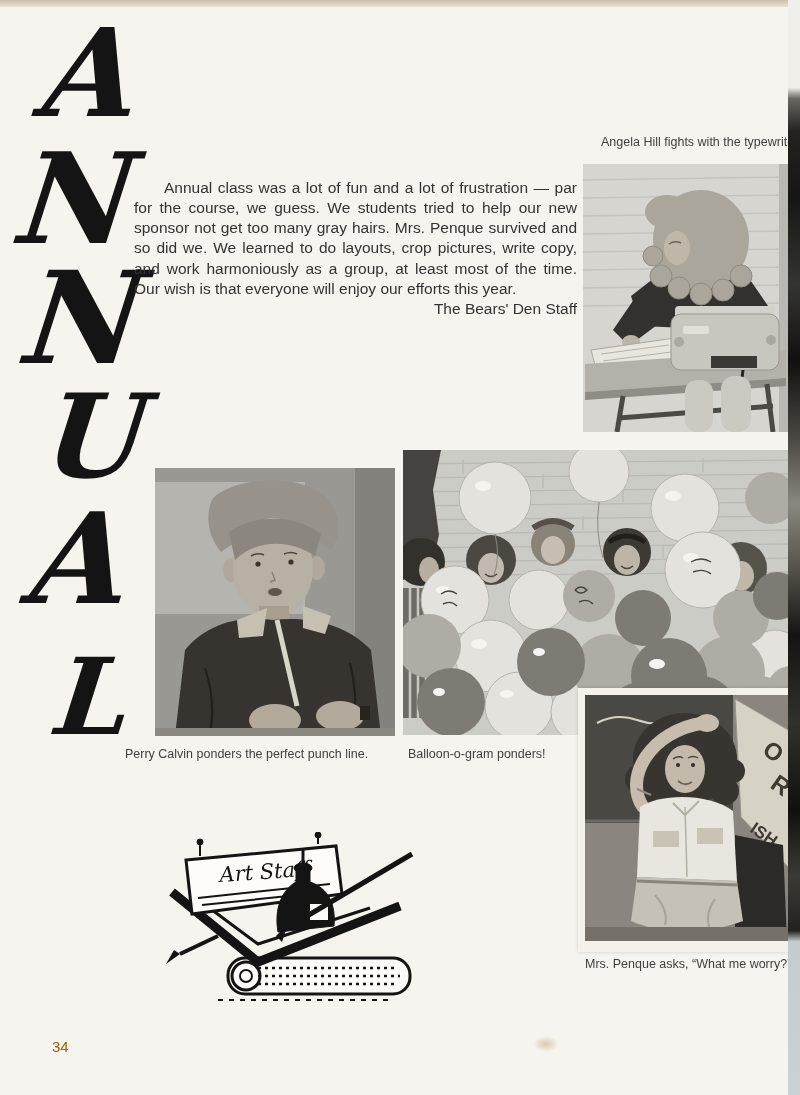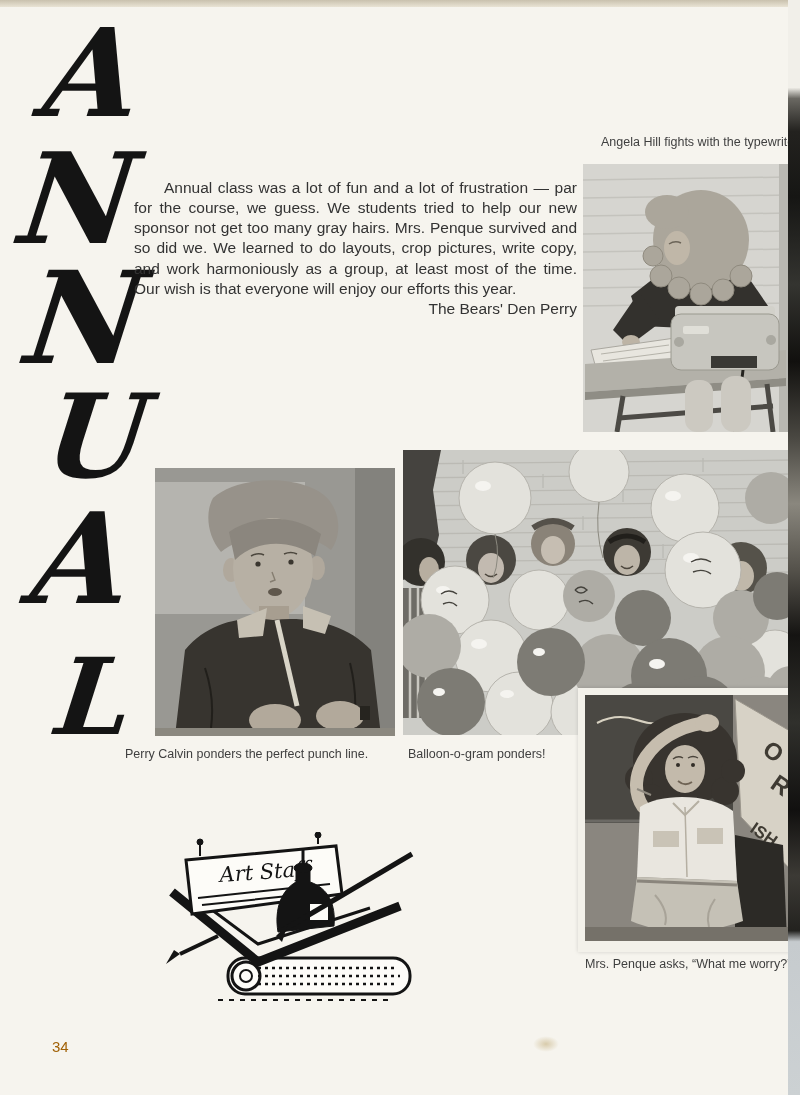--- a/index.html
+++ b/index.html
@@ -60,21 +60,21 @@
     <span class="script-letter" style="left:34px;top:496px;font-size:126px;">A</span>
     <span class="script-letter" style="left:58px;top:644px;font-size:106px;">L</span>
   </div>
 
   <div class="abs caption cap-typewriter">
     <span>Angela Hill fights with the typewriter</span>
   </div>
 
   <div class="abs intro">
     <p>Annual class was a lot of fun and a lot of frustration — par for the course, we guess. We students tried to help our new sponsor not get too many gray hairs. Mrs. Penque survived and so did we. We learned to do layouts, crop pictures, write copy, and work harmoniously as a group, at least most of the time. Our wish is that everyone will enjoy our efforts this year.</p>
-    <span class="attr">The Bears' Den Perry</span>
+    <span class="attr">The Bears' Den Staff</span>
   </div>
 
   <div class="photo p-typewriter">
     <svg width="205" height="268" viewBox="0 0 205 268">
       <rect width="205" height="268" fill="#d6d5d0"></rect>
       <g stroke="#c4c3bd" stroke-width="1.5">
         <path d="M0,16 L205,13"></path>
           <path d="M0,34 L205,31"></path>
           <path d="M0,52 L205,49"></path>
         <path d="M0,70 L205,67"></path>

